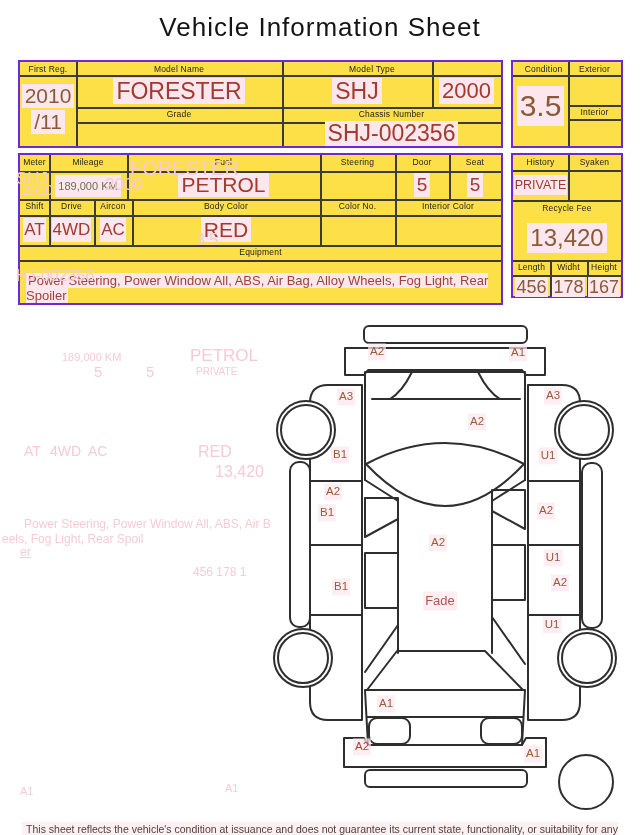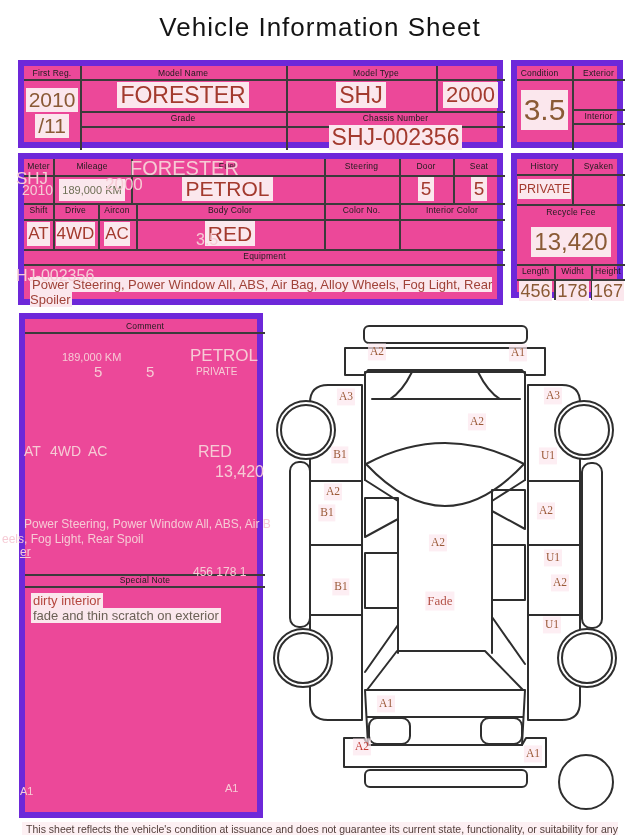--- a/index.html
+++ b/index.html
@@ -1,37 +1,37 @@
 <!DOCTYPE html>
 <html><head>
 <meta charset="utf-8">
 <style>
   html,body{margin:0;padding:0;background:#fff;}
   body{width:640px;height:835px;position:relative;overflow:hidden;
        font-family:"Liberation Sans","DejaVu Sans",sans-serif;}
   .page{position:absolute;left:0;top:0;width:640px;height:835px;background:#fff;}
   .title{position:absolute;left:0;top:12px;width:640px;text-align:center;
          font-size:26px;color:#141414;letter-spacing:1px;font-weight:500;}
-  .box{position:absolute;border:6px solid #6d28d9;background:#ec4899;box-sizing:border-box;z-index:2;}
+  .box{position:absolute;border:2px solid #6d28d9;background:#fde047;box-sizing:border-box;z-index:2;}
   .v{position:absolute;display:block;width:1.5px;background:#3b3b3b;}
   .h{position:absolute;display:block;height:1.5px;background:#3b3b3b;}
   .hdr{position:absolute;font-size:8.5px;color:#1c1c1c;text-align:center;
        line-height:11px;letter-spacing:.2px;white-space:nowrap;}
   .cellc{position:absolute;text-align:center;white-space:nowrap;}
   .hl{background:#fbe7ed;padding:0 3px;display:inline-block;}
   .hlw{background:#fbe7ed;padding:0 2px;display:inline;}
   .vr{color:#a33a2e;}   
   .vb{color:#8a5a35;}   
   .vo{color:#6e6f55;}   
   .note1{color:#b5473e;font-size:13px;line-height:15px;}
   .note2{color:#6b6156;font-size:13px;line-height:15px;}
   .equip{font-size:13px;line-height:15px;color:#a04238;text-align:left;}
   .dlabel{position:absolute;transform:translate(-50%,-50%);font-size:11.5px;
           color:#9b5a38;background:rgba(252,231,238,.7);padding:2px 2px;
-          line-height:1.15;z-index:4;white-space:nowrap;font-family:Liberation Serif, serif;}
+          line-height:1.15;z-index:4;white-space:nowrap;}
   .ghost{position:absolute;color:#f6cbd5;white-space:nowrap;line-height:1;z-index:3;}
   #ghost-layer{position:absolute;left:0;top:0;width:640px;height:835px;z-index:3;pointer-events:none;}
   #diagram-labels{position:absolute;left:0;top:0;width:640px;height:835px;z-index:4;pointer-events:none;}
   .disclaimer{position:absolute;left:0;top:819px;width:640px;text-align:center;z-index:2;}
   .disclaimer span{background:#fdf0f3;color:#513d39;font-size:10.5px;padding:1px 4px;}
   svg.car{position:absolute;left:270px;top:312px;z-index:2;}
 </style>
 </head>
 <body>
 
@@ -60,21 +60,21 @@
     <div class="cellc" style="left:262px;top:16px;width:150px;height:26px;line-height:26px"><span class="hl vr" style="font-size:23px">SHJ</span></div>
     <div class="cellc" style="left:412px;top:16px;width:69px;height:26px;line-height:26px"><span class="hl vr" style="font-size:22px">2000</span></div>
     <div class="cellc" style="left:262px;top:59px;width:219px;height:25px;line-height:25px"><span class="hl vr" style="font-size:23px">SHJ-002356</span></div>
   </div>
 
   <div class="box" style="left:511px;top:60px;width:112px;height:88px">
     <i class="v" style="left:55px;top:0;height:84px"></i>
     <i class="h" style="top:13px;left:0;width:108px"></i>
     <i class="h" style="top:43px;left:55px;width:53px"></i>
     <i class="h" style="top:57px;left:55px;width:53px"></i>
-    <div class="hdr" style="left:0;top:2px;width:45px">Condition</div>
+    <div class="hdr" style="left:8px;top:2px;width:45px">Condition</div>
     <div class="hdr" style="left:55px;top:2px;width:53px">Exterior</div>
     <div class="hdr" style="left:55px;top:45px;width:53px">Interior</div>
     <div class="cellc" style="left:0;top:24px;width:55px;height:40px;line-height:40px"><span class="hl vb" style="font-size:30px">3.5</span></div>
   </div>
 
   <div class="box" style="left:18px;top:153px;width:485px;height:152px">
     <i class="h" style="top:16px;left:0;width:481px"></i>
     <i class="h" style="top:44px;left:0;width:481px"></i>
     <i class="h" style="top:60px;left:0;width:481px"></i>
     <i class="h" style="top:90px;left:0;width:481px"></i>
@@ -131,31 +131,20 @@
     <div class="hdr" style="left:0;top:48px;width:108px">Recycle Fee</div>
     <div class="cellc" style="left:0;top:68px;width:108px;height:30px;line-height:30px"><span class="hl vb" style="font-size:24px">13,420</span></div>
     <div class="hdr" style="left:0;top:107px;width:37px">Length</div>
     <div class="hdr" style="left:37px;top:107px;width:37px">Widht</div>
     <div class="hdr" style="left:74px;top:107px;width:34px">Height</div>
     <div class="cellc" style="left:0;top:122px;width:37px;height:20px;line-height:20px"><span class="hl vb" style="font-size:18px;padding:0 1px">456</span></div>
     <div class="cellc" style="left:37px;top:122px;width:37px;height:20px;line-height:20px"><span class="hl vb" style="font-size:18px;padding:0 1px">178</span></div>
     <div class="cellc" style="left:74px;top:122px;width:34px;height:26px;line-height:20px"><span class="hl vb" style="font-size:18px;padding:0 1px">167</span></div>
   </div>
 
-  <div class="box" style="left:19px;top:313px;width:244px;height:505px">
-    <i class="h" style="top:13px;left:0;width:240px"></i>
-    <div class="hdr" style="left:0;top:2px;width:240px">Comment</div>
-    <i class="h" style="top:255px;left:0;width:240px"></i>
-    <i class="h" style="top:267px;left:0;width:240px"></i>
-    <div class="hdr" style="left:0;top:256px;width:240px">Special Note</div>
-    <div style="position:absolute;left:6px;top:274px;width:230px;text-align:left">
-      <div class="note1"><span class="hlw">dirty interior</span></div>
-      <div class="note2"><span class="hlw">fade and thin scratch on exterior</span></div>
-    </div>
-  </div>
 
   <svg class="car" width="370" height="500" viewBox="0 0 370 500">
     <g stroke="#2e2e2e" stroke-width="2" fill="none" stroke-linejoin="round" stroke-linecap="round">
 
       <path d="M92,73 H58 Q40,73 40,91 V390 Q40,408 58,408 H92 Z"></path>
       <path d="M40,169 H92 M40,233 H92 M40,303 H92"></path>
 
       <path d="M258,73 H292 Q310,73 310,91 V390 Q310,408 292,408 H258 Z"></path>
       <path d="M258,169 H310 M258,233 H310 M258,303 H310"></path>
 

